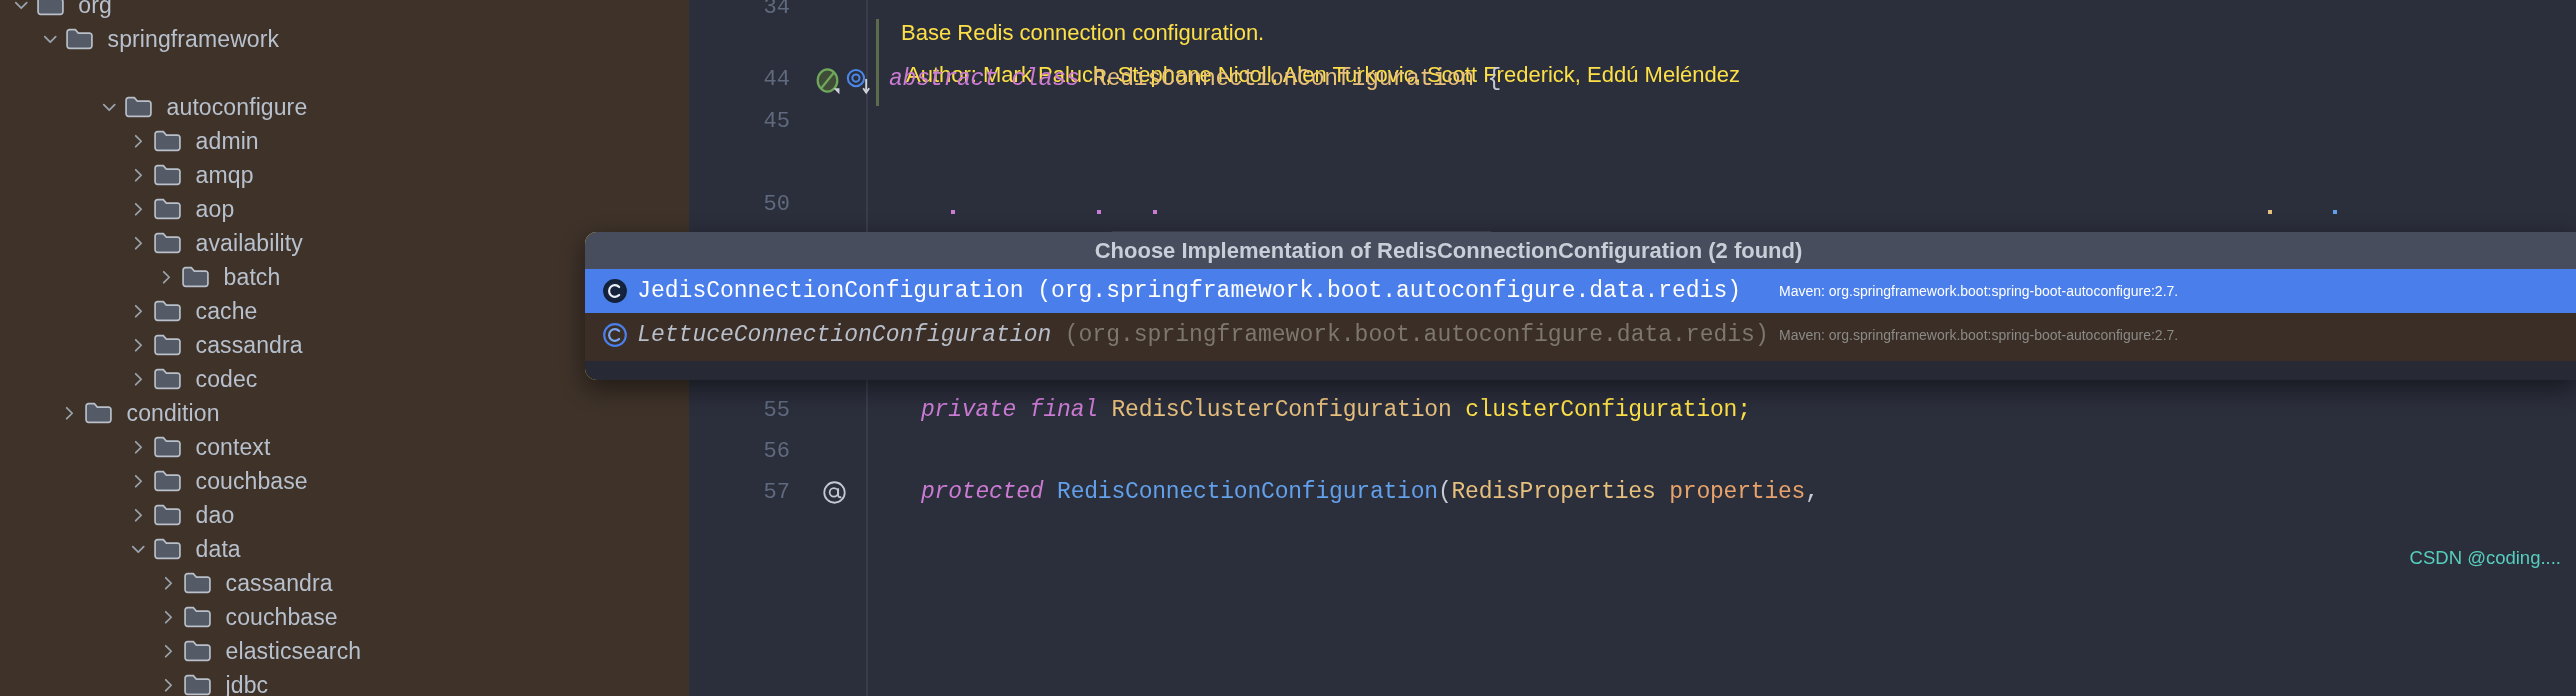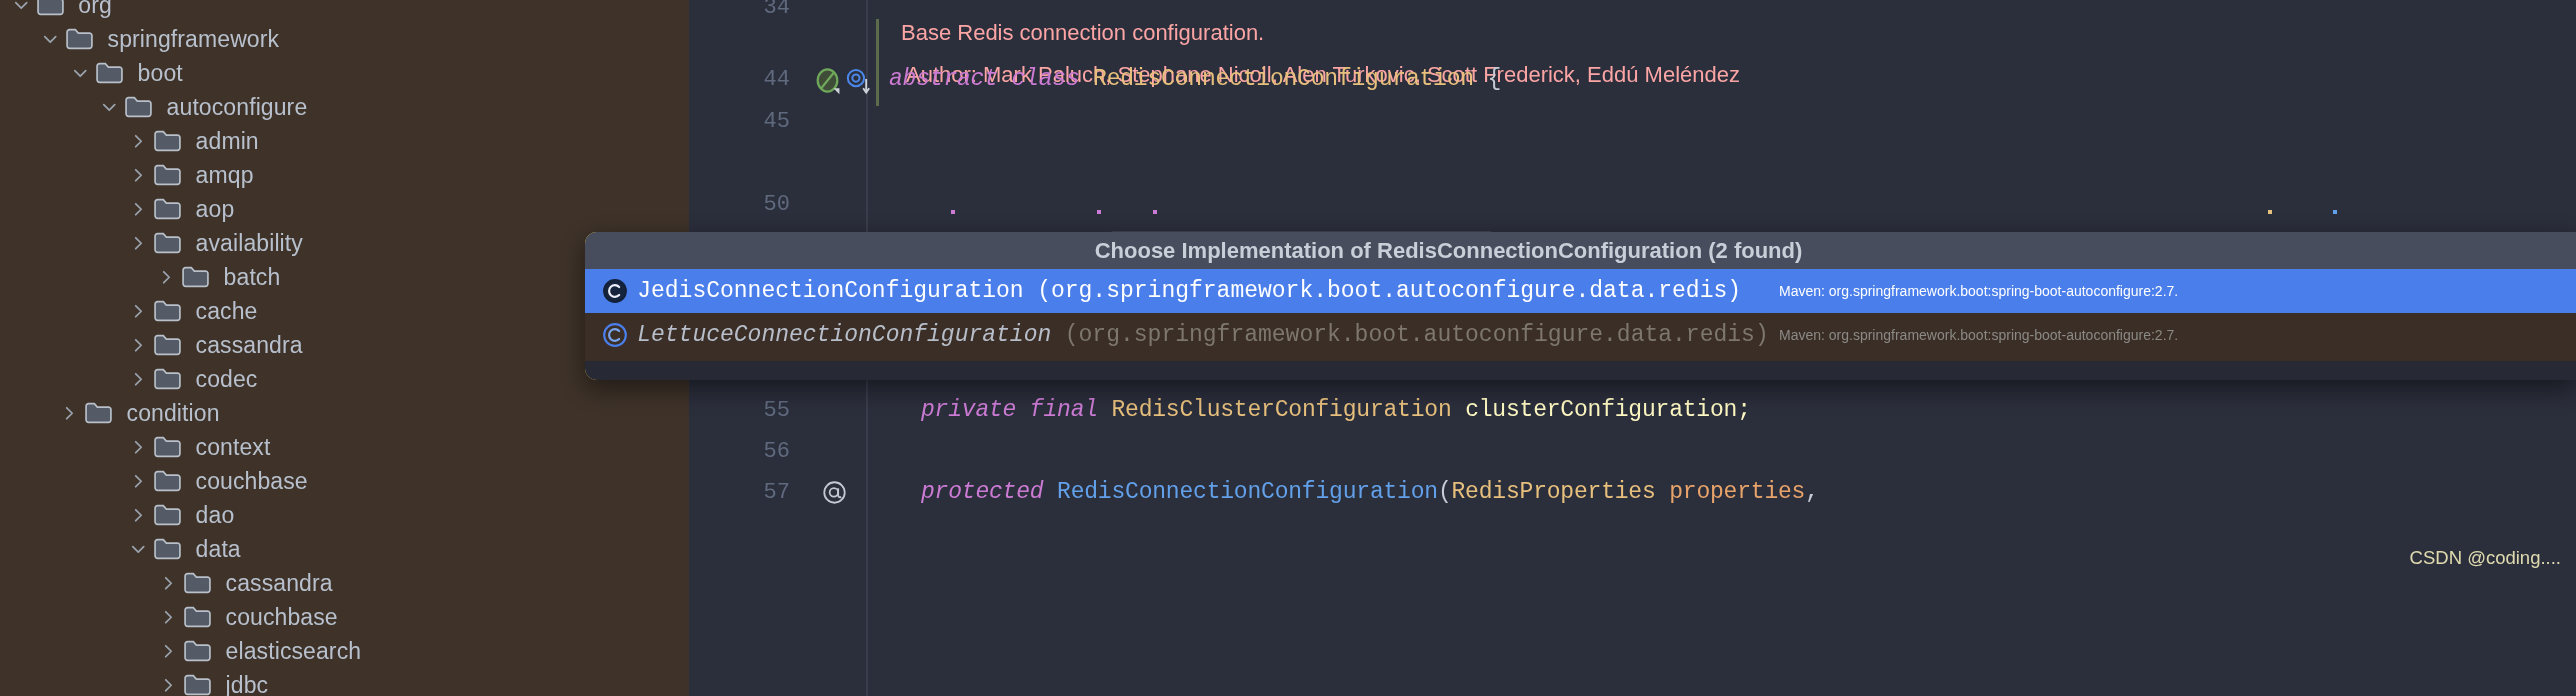--- a/index.html
+++ b/index.html
@@ -65,34 +65,34 @@
   .code {
     position:absolute;
     white-space:pre;
     font-family:"Liberation Mono", monospace;
     font-size:23px;
     letter-spacing:-0.2px;
   }
   .kw      { color:#cc7bd4; font-style:italic; }
   .type    { color:#e8c07d; }
   .typeblue{ color:#62a0ea; }
-  .field   { color:#fef9c3; }
+  .field   { color:#fde047; }
   .param   { color:#e8a36a; }
   .plain   { color:#b7c0cc; }
   .punc    { color:#c6ccd6; }
   .hl      { background:#3d4250; border-radius:1.7px; padding:0.8px 0; }
 
   
   #jd-bar {
     position:absolute; left:187px; top:18.5px; width:3.4px; height:87px;
     background:#5c6b4a;
   }
   .jd {
     position:absolute;
-    color:#fca5a5;
+    color:#fde047;
     font-family:"Liberation Sans", sans-serif;
     font-size:22px;
     white-space:nowrap;
   }
 
   
   .dot { position:absolute; width:4.2px; height:4.2px; }
 
   
   #popup {
@@ -165,21 +165,21 @@
     background:#4a7eea; border-radius:0 6.7px 6.7px 0;
   }
   #popup-foot {
     position:absolute; left:0; top:129px; width:1991px; height:18.5px;
     background:#272a35;
   }
 
   
   #watermark {
     position:absolute; right:15px; bottom:6.7px;
-    color:#fef9c3;
+    color:#5eead4;
     font-size:18.5px;
     font-family:"Liberation Sans", sans-serif;
     opacity:0.85;
     text-align:center;
   }
 </style>
 </head>
 <body>
 
 <div id="root">
@@ -203,33 +203,20 @@
           <svg width="18.5" height="18.5" viewBox="0 0 22 22">
             <path d="M4.5 8 L11 14.5 L17.5 8" fill="none" stroke="#9aa3ad" stroke-width="2.1" stroke-linecap="round" stroke-linejoin="round"></path>
           </svg>
         </span>
         <span class="folder">
           <svg width="29" height="23.5" viewBox="0 0 34 28">
             <path d="M2.2 6.2 A3 3 0 0 1 5.2 3.2 L12 3.2 L15.6 7.2 L28.8 7.2 A3 3 0 0 1 31.8 10.2 L31.8 22.4 A3 3 0 0 1 28.8 25.4 L5.2 25.4 A3 3 0 0 1 2.2 22.4 Z" fill="#545b66" stroke="#b9c0c9" stroke-width="2"></path>
           </svg>
         </span>
         <span class="lbl">springframework</span>
-      </div>
-      <div class="tree-row" style="position: absolute; left: 0px; right: 0px; top: 56px; padding-left: 66px;">
-        <span class="chev">
-          <svg width="18.5" height="18.5" viewBox="0 0 22 22">
-            <path d="M4.5 8 L11 14.5 L17.5 8" fill="none" stroke="#9aa3ad" stroke-width="2.1" stroke-linecap="round" stroke-linejoin="round"></path>
-          </svg>
-        </span>
-        <span class="folder">
-          <svg width="29" height="23.5" viewBox="0 0 34 28">
-            <path d="M2.2 6.2 A3 3 0 0 1 5.2 3.2 L12 3.2 L15.6 7.2 L28.8 7.2 A3 3 0 0 1 31.8 10.2 L31.8 22.4 A3 3 0 0 1 28.8 25.4 L5.2 25.4 A3 3 0 0 1 2.2 22.4 Z" fill="#545b66" stroke="#b9c0c9" stroke-width="2"></path>
-          </svg>
-        </span>
-        <span class="lbl">boot</span>
       </div>
       <div class="tree-row" style="position: absolute; left: 0px; right: 0px; top: 90px; padding-left: 95px;">
         <span class="chev">
           <svg width="18.5" height="18.5" viewBox="0 0 22 22">
             <path d="M4.5 8 L11 14.5 L17.5 8" fill="none" stroke="#9aa3ad" stroke-width="2.1" stroke-linecap="round" stroke-linejoin="round"></path>
           </svg>
         </span>
         <span class="folder">
           <svg width="29" height="23.5" viewBox="0 0 34 28">
             <path d="M2.2 6.2 A3 3 0 0 1 5.2 3.2 L12 3.2 L15.6 7.2 L28.8 7.2 A3 3 0 0 1 31.8 10.2 L31.8 22.4 A3 3 0 0 1 28.8 25.4 L5.2 25.4 A3 3 0 0 1 2.2 22.4 Z" fill="#545b66" stroke="#b9c0c9" stroke-width="2"></path>

